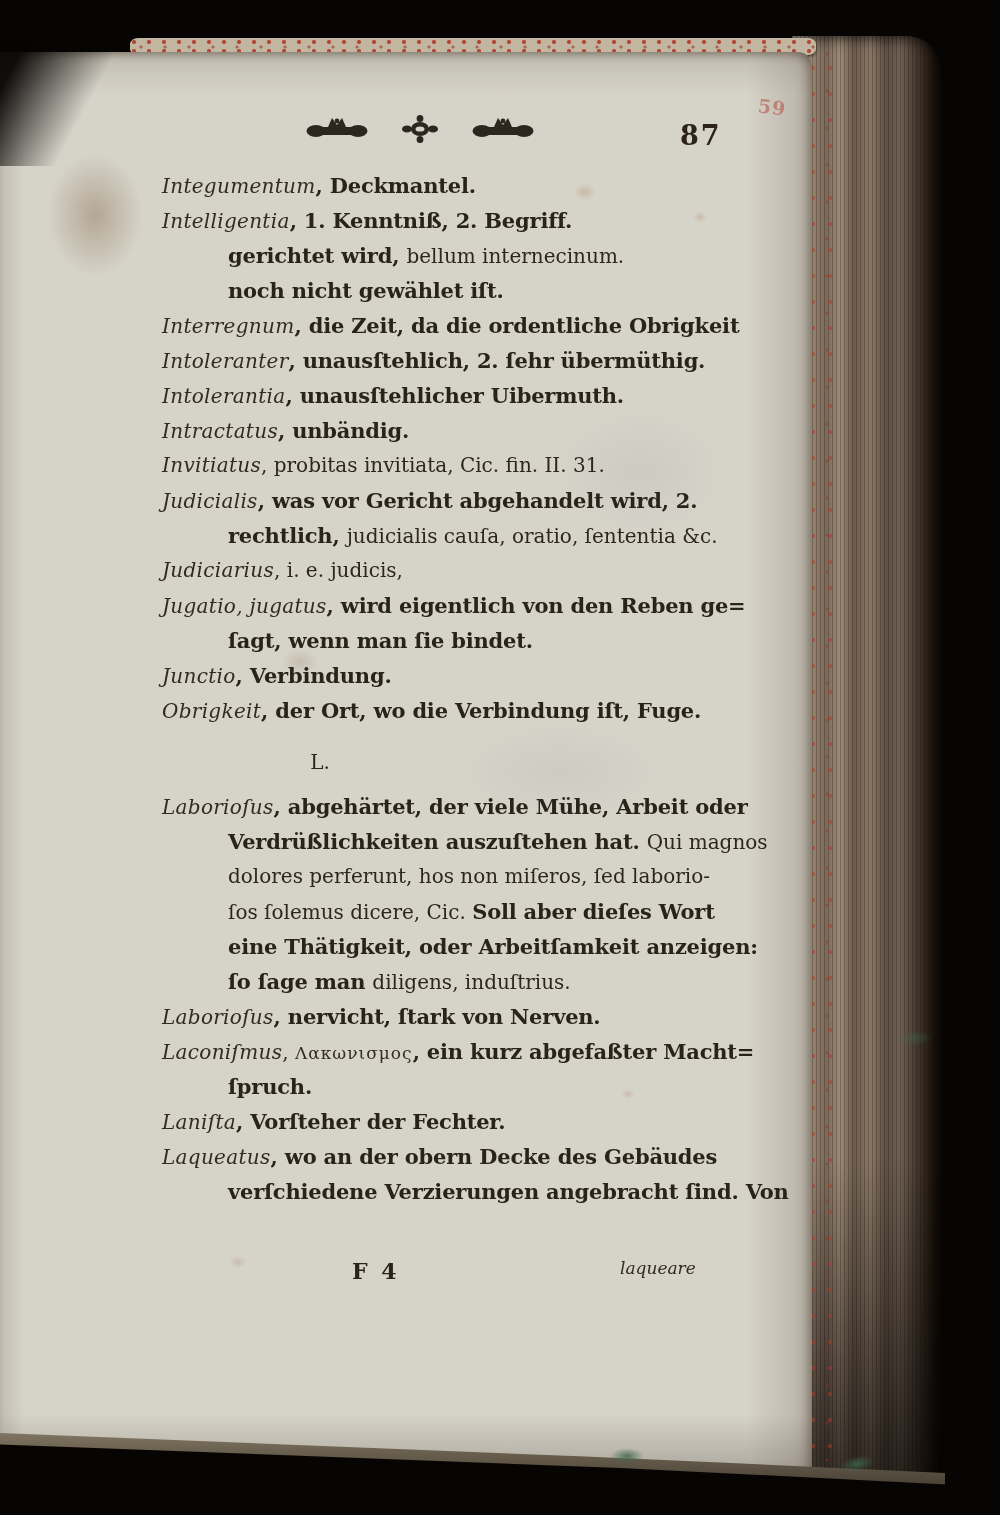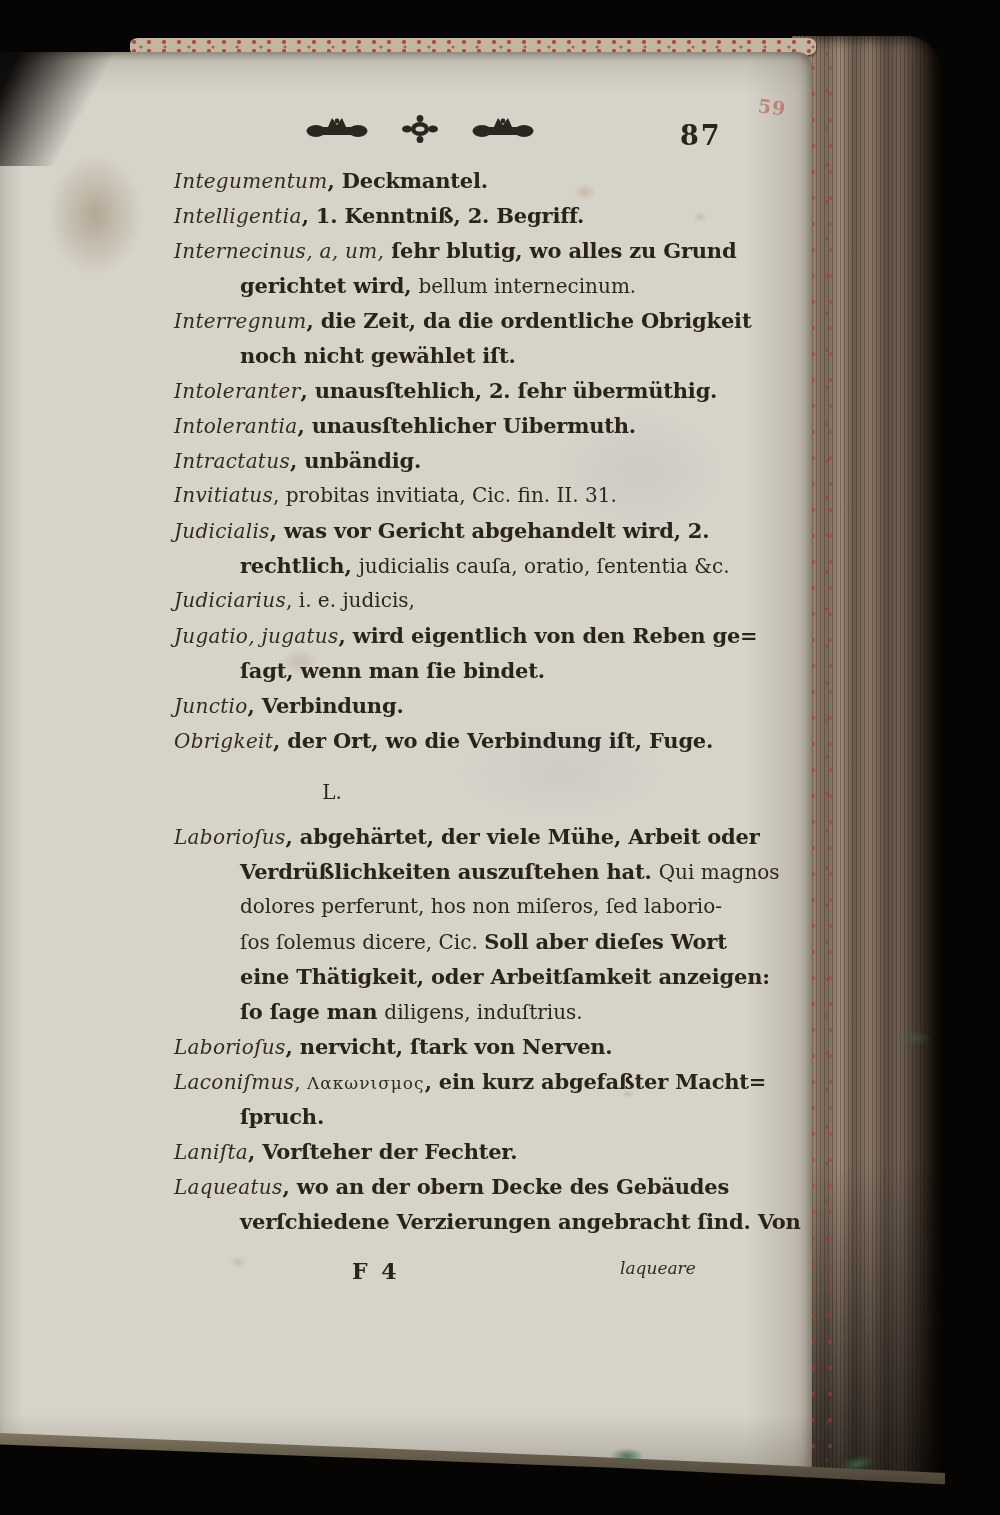--- a/index.html
+++ b/index.html
@@ -53,21 +53,21 @@
   .header-row{position:absolute;left:240px;top:62px;width:360px;display:flex;
     justify-content:center;align-items:center;gap:32px;}
   .fleuron{opacity:.92;}
   .page-number{position:absolute;left:680px;top:68px;font-size:27px;font-weight:700;
     letter-spacing:2px;color:#2c241a;}
   .red-note{position:absolute;left:758px;top:44px;font-size:19px;color:#b23c2e;opacity:.48;
     transform:rotate(7deg);font-weight:700;letter-spacing:1px;}
 
   
   .textblock{position:absolute;left:0;top:116px;width:800px;}
-  .ln{height:35px;line-height:25px;white-space:nowrap;margin-left:12px;}
+  .ln{height:35px;line-height:35px;white-space:nowrap;}
   .ln-entry{padding-left:162px;}
   .ln-cont{padding-left:228px;}
   .ln-section{text-align:center;width:640px;margin-top:16px;margin-bottom:10px;
     font-size:24px;color:#2a231a;}
   .seg-frk{font-weight:700;font-size:21px;color:#2a231a;letter-spacing:-0.2px;}
   .seg-lat{font-style:italic;font-size:20px;color:#342a1f;letter-spacing:.3px;}
   .seg-rom{font-size:20px;color:#2e261c;}
   .seg-grk{font-size:17px;color:#342c21;letter-spacing:1px;}
   .ln-footer{position:relative;height:35px;margin-top:-10px;text-align:center;}
   .sig{position:absolute;left:352px;font-weight:700;font-size:22px;color:#2a231a;letter-spacing:3px;}
@@ -134,24 +134,23 @@
           </svg>
       </span>
     </div>
 
     <div class="page-number">87</div>
     <div class="red-note">59</div>
 
     <div class="textblock" id="textblock">
         <div class="ln ln-entry"><span class="seg-lat">Integumentum</span><span class="seg-frk">, Deckmantel.</span></div>
         <div class="ln ln-entry"><span class="seg-lat">Intelligentia</span><span class="seg-frk">, 1. Kenntniß, 2. Begriff.</span></div>
-        <div class="ln ln-entry"><span class="seg-lat">Internecinus, a, um,</span><span class="seg-frk"> ſehr blutig, wo alles zu Grund</span></div>
         <div class="ln ln-cont"><span class="seg-frk">gerichtet wird, </span><span class="seg-rom">bellum internecinum.</span></div>
+        <div class="ln ln-cont"><span class="seg-frk">noch nicht gewählet iſt.</span></div>
         <div class="ln ln-entry"><span class="seg-lat">Interregnum</span><span class="seg-frk">, die Zeit, da die ordentliche Obrigkeit</span></div>
-        <div class="ln ln-cont"><span class="seg-frk">noch nicht gewählet iſt.</span></div>
         <div class="ln ln-entry"><span class="seg-lat">Intoleranter</span><span class="seg-frk">, unausſtehlich, 2. ſehr übermüthig.</span></div>
         <div class="ln ln-entry"><span class="seg-lat">Intolerantia</span><span class="seg-frk">, unausſtehlicher Uibermuth.</span></div>
         <div class="ln ln-entry"><span class="seg-lat">Intractatus</span><span class="seg-frk">, unbändig.</span></div>
         <div class="ln ln-entry"><span class="seg-lat">Invitiatus</span><span class="seg-rom">, probitas invitiata, Cic. fin. II. 31.</span></div>
         <div class="ln ln-entry"><span class="seg-lat">Judicialis</span><span class="seg-frk">, was vor Gericht abgehandelt wird, 2.</span></div>
         <div class="ln ln-cont"><span class="seg-frk">rechtlich, </span><span class="seg-rom">judicialis cauſa, oratio, ſententia &amp;c.</span></div>
         <div class="ln ln-entry"><span class="seg-lat">Judiciarius</span><span class="seg-rom">, i. e. judicis,</span></div>
         <div class="ln ln-entry"><span class="seg-lat">Jugatio, jugatus</span><span class="seg-frk">, wird eigentlich von den Reben ge=</span></div>
         <div class="ln ln-cont"><span class="seg-frk">ſagt, wenn man ſie bindet.</span></div>
         <div class="ln ln-entry"><span class="seg-lat">Junctio</span><span class="seg-frk">, Verbindung.</span></div>

